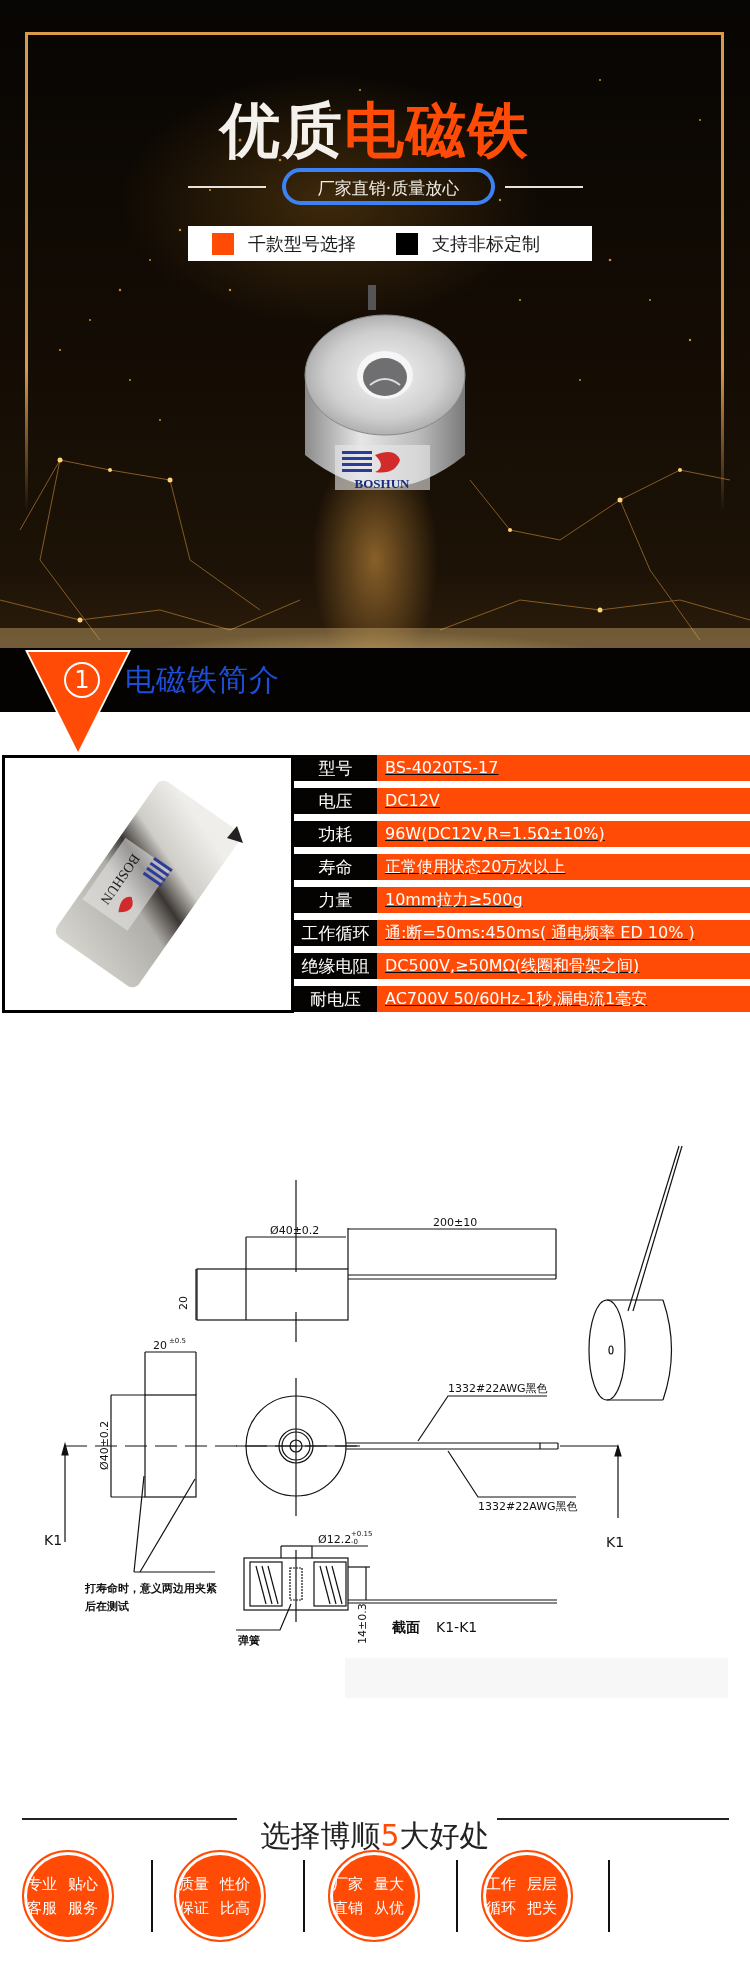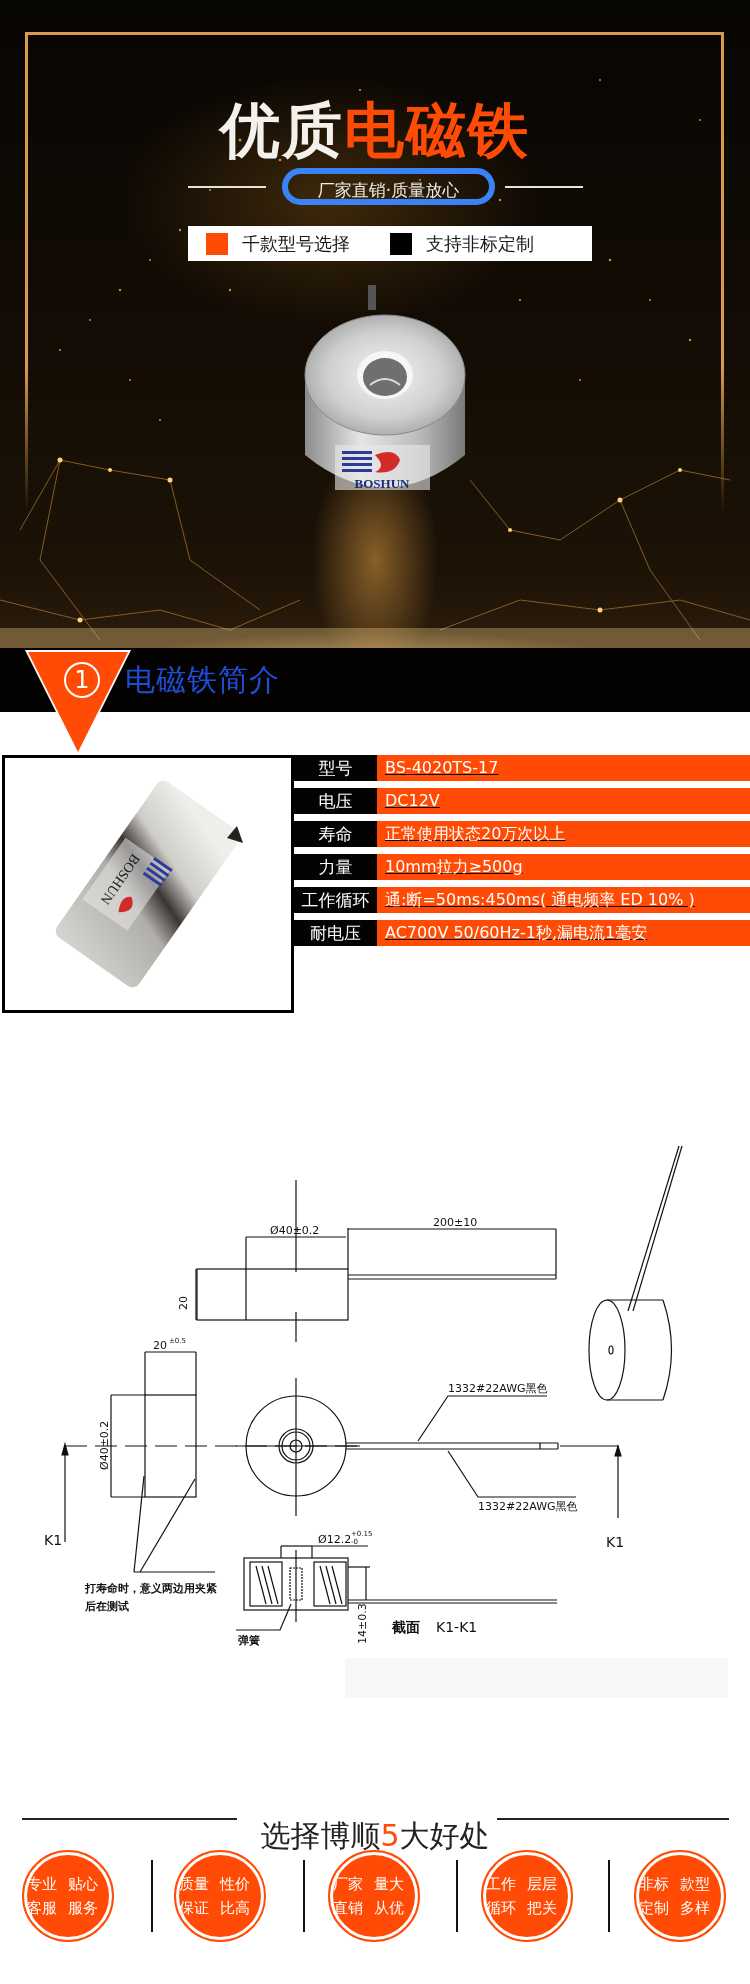--- a/index.html
+++ b/index.html
@@ -11,22 +11,22 @@
       radial-gradient(ellipse 300px 180px at 330px 200px, rgba(120,80,20,0.45), rgba(0,0,0,0) 70%),
       linear-gradient(180deg, #070503 0%, #120b04 40%, #1c1206 80%, #3a2610 100%);
   }
   .sparkles { position: absolute; inset: 0; }
   .gold-frame { position: absolute; left: 25px; top: 32px; width: 699px; height: 480px; border: 3px solid #d99a4a; border-bottom: none;
     -webkit-mask-image: linear-gradient(180deg, #000 70%, transparent 100%); mask-image: linear-gradient(180deg, #000 70%, transparent 100%); }
   .title { position: absolute; top: 95px; left: 0; width: 750px; text-align: center; font-size: 60px; font-weight: bold; letter-spacing: 2px; line-height: 70px; }
   .title .w { color: #f4f1ec; }
   .title .o { color: #ff4b05; }
   .slogan-line { position: absolute; top: 118px; height: 2px; background: #e8e2d8; }
-  .slogan { position: absolute; left: 282px; top: 168px; width: 213px; height: 37px; border: 6px solid #3b82f6; border-radius: 19px; color: #f0ece6; font-size: 17px; text-align: center; line-height: 33px; }
-  .tagbar { position: absolute; left: 188px; top: 226px; width: 404px; height: 35px; background: #ffffff; display: flex; align-items: center; padding-left: 18px; }
+  .slogan { position: absolute; left: 282px; top: 168px; width: 213px; height: 37px; border: 4px solid #3b82f6; border-radius: 19px; color: #f0ece6; font-size: 17px; text-align: center; line-height: 33px; }
+  .tagbar { position: absolute; left: 188px; top: 226px; width: 404px; height: 35px; background: #ffffff; display: flex; align-items: center; padding-left: 24px; }
   .tag-sq { width: 22px; height: 22px; margin-right: 14px; }
   .tag-label { font-size: 18px; color: #1a1a1a; margin-right: 40px; }
   .product { position: absolute; left: 300px; top: 285px; width: 170px; height: 230px; }
   .section-banner { position: absolute; left: 0; top: 648px; width: 750px; height: 64px; background: #050302; }
   .tri { position: absolute; left: 28px; top: 652px; width: 0; height: 0; border-left: 50px solid transparent; border-right: 50px solid transparent; border-top: 100px solid #ff4b05; }
   .tri-outline { position: absolute; left: 25px; top: 650px; width: 0; height: 0; border-left: 53px solid transparent; border-right: 53px solid transparent; border-top: 106px solid #ffffff; }
   .num-circle { position: absolute; left: 64px; top: 662px; width: 36px; height: 36px; border: 2px solid #fff; border-radius: 50%; color: #fff; font-size: 24px; text-align: center; line-height: 32px; }
   .section-title { position: absolute; left: 125px; top: 660px; color: #1d4ed8; font-size: 30px; line-height: 40px; letter-spacing: 1px; }
 
   .spec-box { position: absolute; left: 2px; top: 755px; width: 292px; height: 258px; border: 3px solid #000; background: #fff; overflow: hidden; }
@@ -180,30 +180,38 @@
 <div class="spec-table">
   <div class="spec-row">
       <div class="spec-key">型号</div>
       <div class="spec-val">BS-4020TS-17</div>
     </div>
   <div class="spec-row">
       <div class="spec-key">电压</div>
       <div class="spec-val">DC12V</div>
     </div>
   <div class="spec-row">
+      <div class="spec-key">功耗</div>
+      <div class="spec-val">96W(DC12V,R=1.5Ω±10%)</div>
+    </div>
+  <div class="spec-row">
       <div class="spec-key">寿命</div>
       <div class="spec-val">正常使用状态20万次以上</div>
     </div>
   <div class="spec-row">
       <div class="spec-key">力量</div>
       <div class="spec-val">10mm拉力≥500g</div>
     </div>
   <div class="spec-row">
       <div class="spec-key">工作循环</div>
       <div class="spec-val">通:断=50ms:450ms( 通电频率 ED 10% )</div>
+    </div>
+  <div class="spec-row">
+      <div class="spec-key">绝缘电阻</div>
+      <div class="spec-val">DC500V,≥50MΩ(线圈和骨架之间)</div>
     </div>
   <div class="spec-row">
       <div class="spec-key">耐电压</div>
       <div class="spec-val">AC700V 50/60Hz-1秒,漏电流1毫安</div>
     </div>
 </div>
 
 <svg class="drawing" width="750" height="580" viewBox="0 1130 750 580">
   <g stroke="#111" stroke-width="1.2" fill="none" font-family="DejaVu Sans Mono, monospace">
 
@@ -344,19 +352,13 @@
       </div>
     </div>
   <div class="b-div" style="left:456px;"></div>
   <div class="b-item" style="left:481px;">
       <div class="b-inner">
         <span>工作循环</span>
         <span>层层把关</span>
       </div>
     </div>
   <div class="b-div" style="left:608px;"></div>
-  <div class="b-item" style="left:634px;">
-      <div class="b-inner">
-        <span>非标定制</span>
-        <span>款型多样</span>
-      </div>
-    </div>
 </div>
 
 </body></html>

